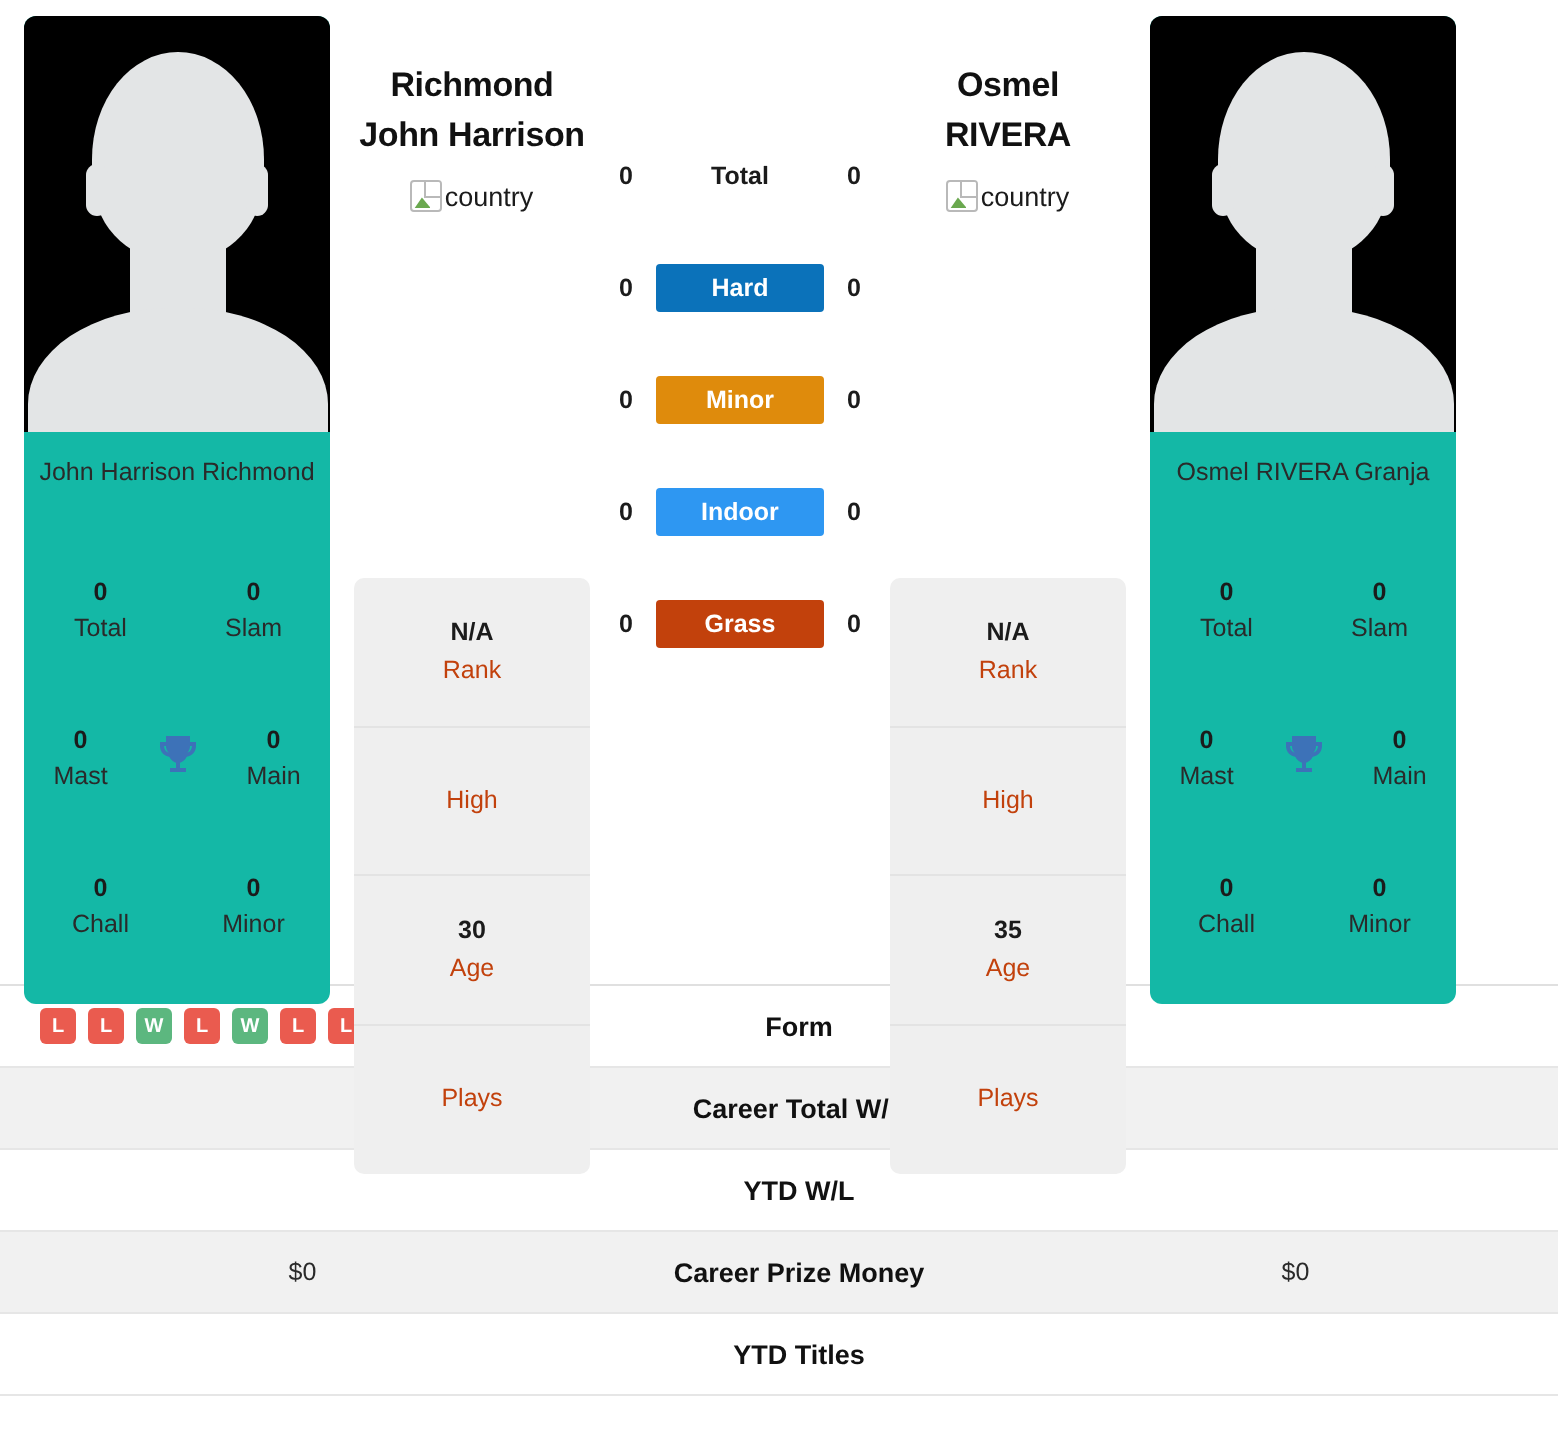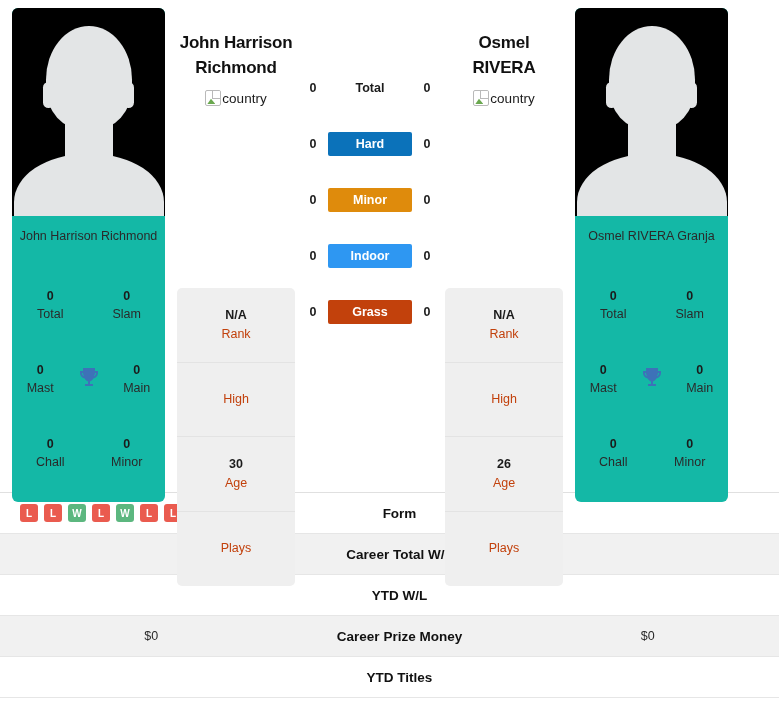--- a/index.html
+++ b/index.html
@@ -297,22 +297,22 @@
           </div>
           <div class="gcell">
             <div class="gval">0</div>
             <div class="glab">Minor</div>
           </div>
         </div>
       </div>
     </div>
 
     <div class="name-col">
+      <div class="player-title">Richmond</div>
       <div class="player-title">John Harrison</div>
-      <div class="player-title">Richmond</div>
       <div class="country-img">
         <span class="broken-img"></span>
         <span>country</span>
       </div>
       <div class="info-col" id="left-info">
           <div class="info-cell">
             <div class="info-val">N/A</div>
             <div class="info-lab">Rank</div>
           </div>
           <div class="info-cell">
@@ -364,21 +364,21 @@
       </div>
       <div class="info-col" id="right-info">
           <div class="info-cell">
             <div class="info-val">N/A</div>
             <div class="info-lab">Rank</div>
           </div>
           <div class="info-cell">
             <div class="info-lab">High</div>
           </div>
           <div class="info-cell">
-            <div class="info-val">26</div>
+            <div class="info-val">35</div>
             <div class="info-lab">Age</div>
           </div>
           <div class="info-cell">
             <div class="info-lab">Plays</div>
           </div>
         </div>
     </div>
 
     <div class="player-card">
       <div class="photo">

